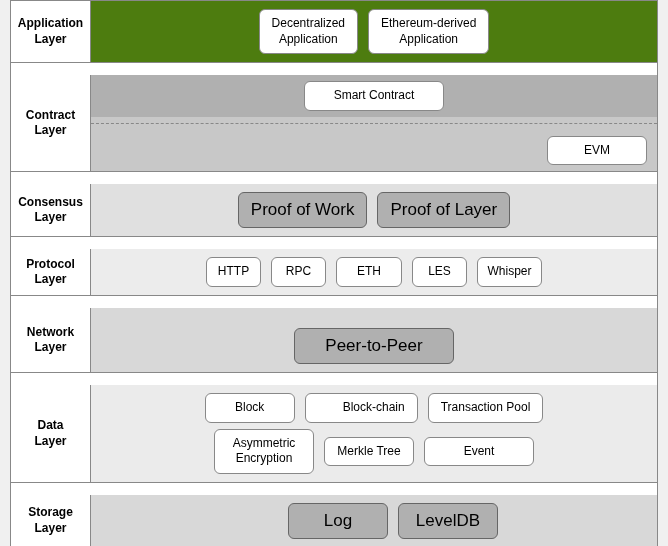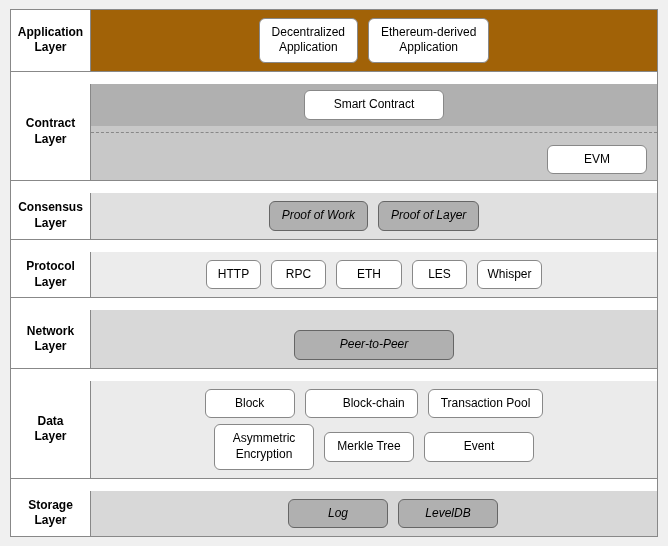--- a/index.html
+++ b/index.html
@@ -46,21 +46,21 @@
     .layer-content {
       flex: 1;
       display: flex;
       flex-direction: column;
       align-items: center;
       justify-content: center;
       padding: 8px 10px;
       gap: 6px;
     }
     
-    .app-layer .layer-content { background: #a16207; }
+    .app-layer .layer-content { background: #4d7c0f; }
     
     .contract-layer .layer-content { background: #c8c8c8; }
     
     .consensus-layer .layer-content { background: #e0e0e0; }
     
     .protocol-layer .layer-content { background: #ececec; }
     
     .network-layer .layer-content { background: #d8d8d8; }
     
     .data-layer .layer-content { background: #ebebeb; }
@@ -82,27 +82,26 @@
       font-size: 12px;
       text-align: center;
       padding: 6px 12px;
       line-height: 1.3;
       min-width: 80px;
     }
     .box-dark {
       border: 1.5px solid #666;
       border-radius: 6px;
       background: #b0b0b0;
-      font-size: 12px;
+      font-size: 17px;
       text-align: center;
       padding: 6px 12px;
       line-height: 1.3;
       min-width: 80px;
       color: #000;
-      font-style: italic;
     }
     .contract-upper {
       background: #b0b0b0;
       width: 100%;
       padding: 6px 10px;
       display: flex;
       align-items: center;
       justify-content: center;
     }
     .contract-lower {

